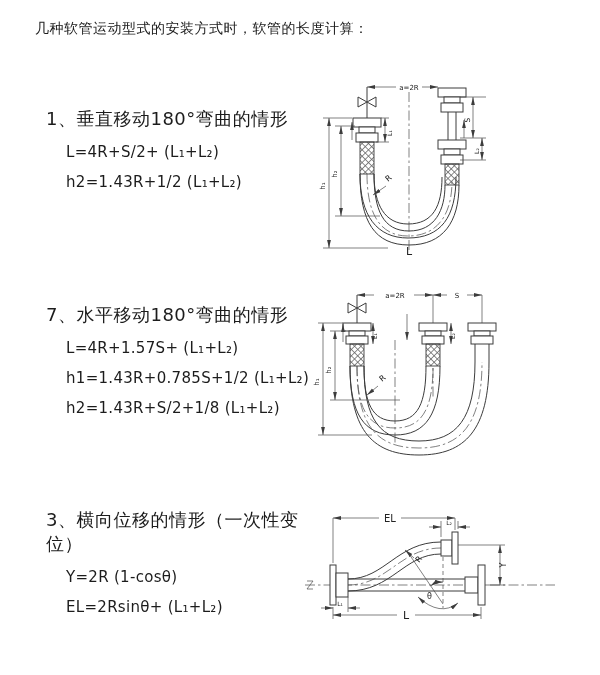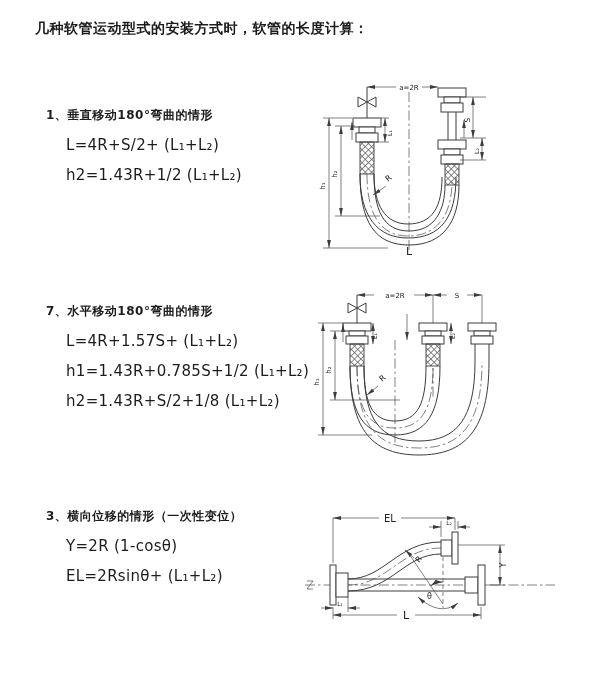--- a/index.html
+++ b/index.html
@@ -1,22 +1,22 @@
 <!DOCTYPE html>
 <html><head>
 <meta charset="utf-8">
 <style>
   html,body{margin:0;padding:0;}
   body{
     width:600px;height:675px;background:#ffffff;position:relative;overflow:hidden;
     font-family:"DejaVu Sans","Liberation Sans",sans-serif;color:#1c1c1c;
   }
-  .title{position:absolute;left:35px;top:20px;font-size:14px;font-weight:bold;letter-spacing:.5px;}
+  .title{position:absolute;left:35px;top:20px;font-size:14px;font-weight:normal;letter-spacing:.5px;}
   .sec{position:absolute;left:46px;width:280px;}
-  .sec-heading{font-size:12px;font-weight:bold;letter-spacing:.5px;}
+  .sec-heading{font-size:18px;font-weight:normal;letter-spacing:.5px;}
   .formula{font-size:15px;margin:12px 0 0 20px;letter-spacing:.3px;white-space:pre;}
   .diag{position:absolute;}
   svg{display:block;}
   svg text{font-family:"DejaVu Sans","Liberation Sans",sans-serif;fill:#222;}
   .s{stroke:#3c3c3c;fill:none;stroke-width:1;}
   .fit{stroke:#3c3c3c;fill:#ffffff;stroke-width:1;}
   .thin{stroke:#4a4a4a;fill:none;stroke-width:.7;}
   .cl{stroke:#4a4a4a;fill:none;stroke-width:.7;stroke-dasharray:10 3 2.5 3;}
   .dsh{stroke:#4a4a4a;fill:none;stroke-width:.7;stroke-dasharray:4 3;}
   .braid{fill:url(#braid);stroke:#3c3c3c;stroke-width:.9;}

